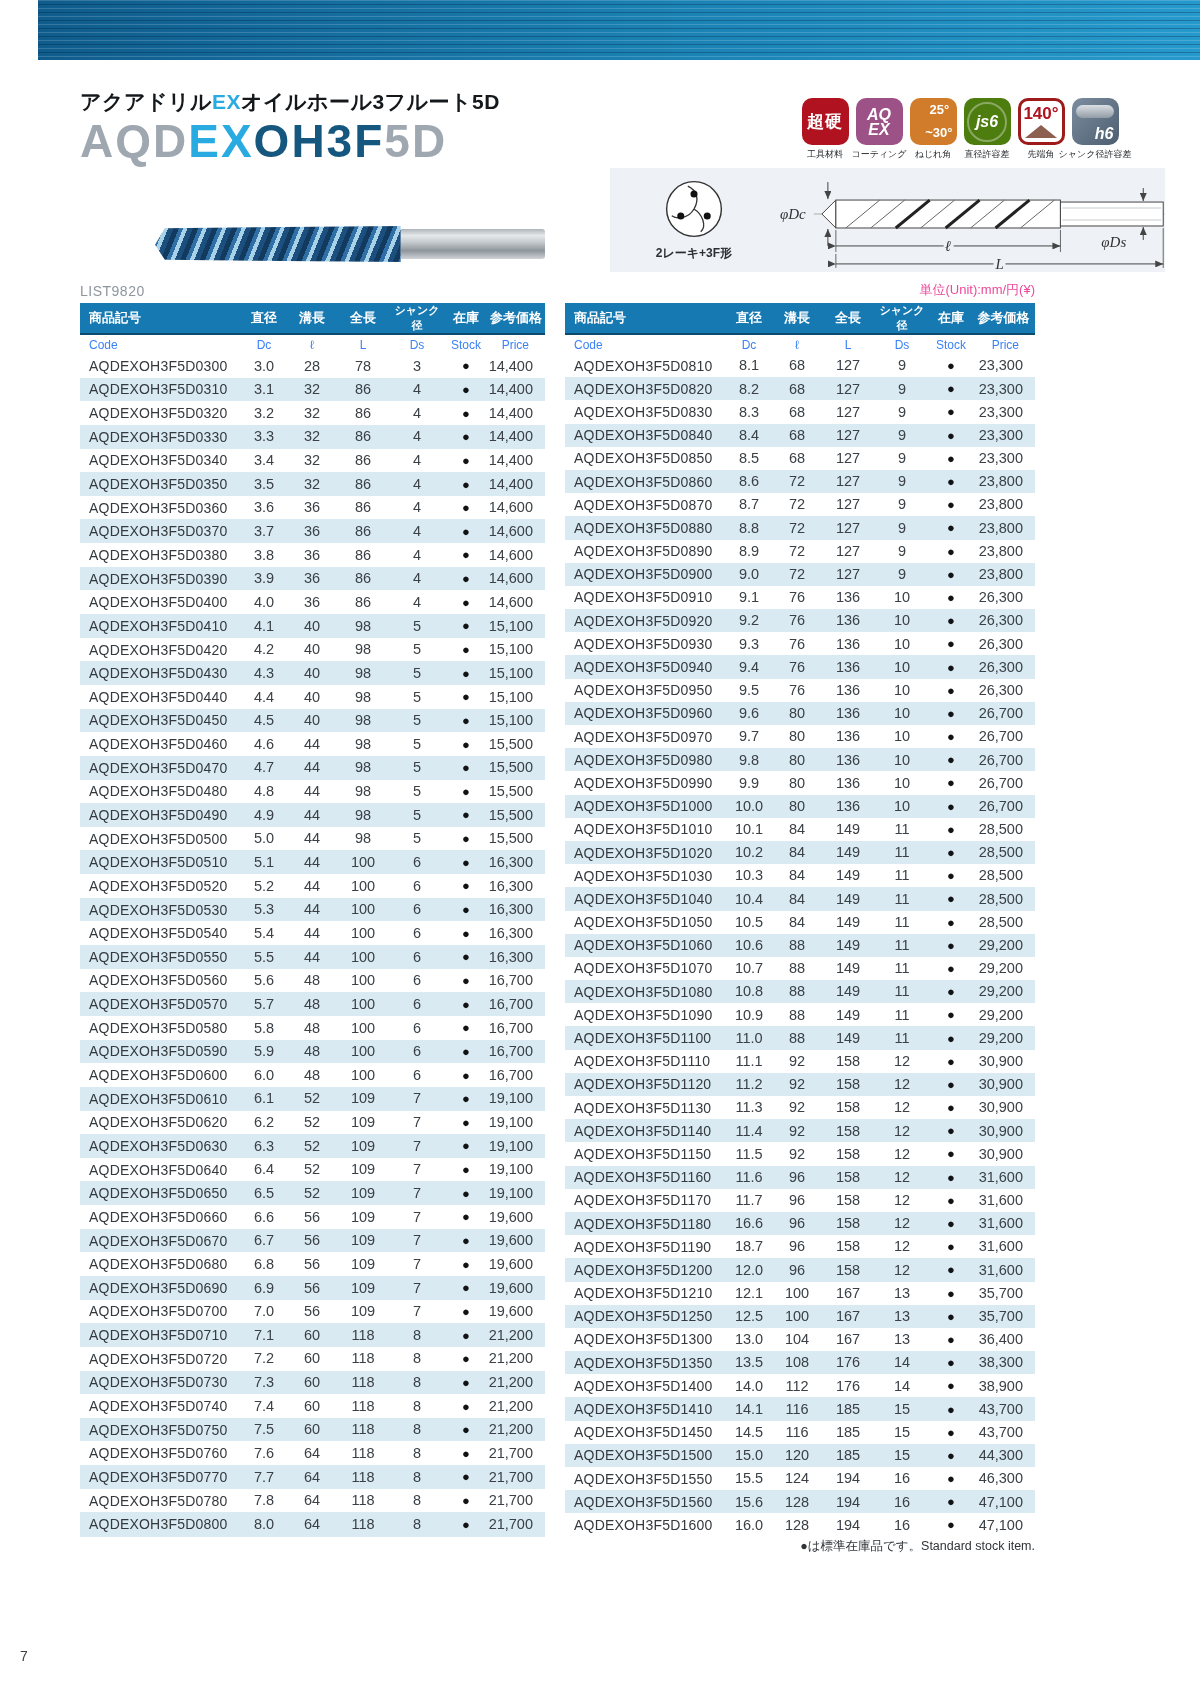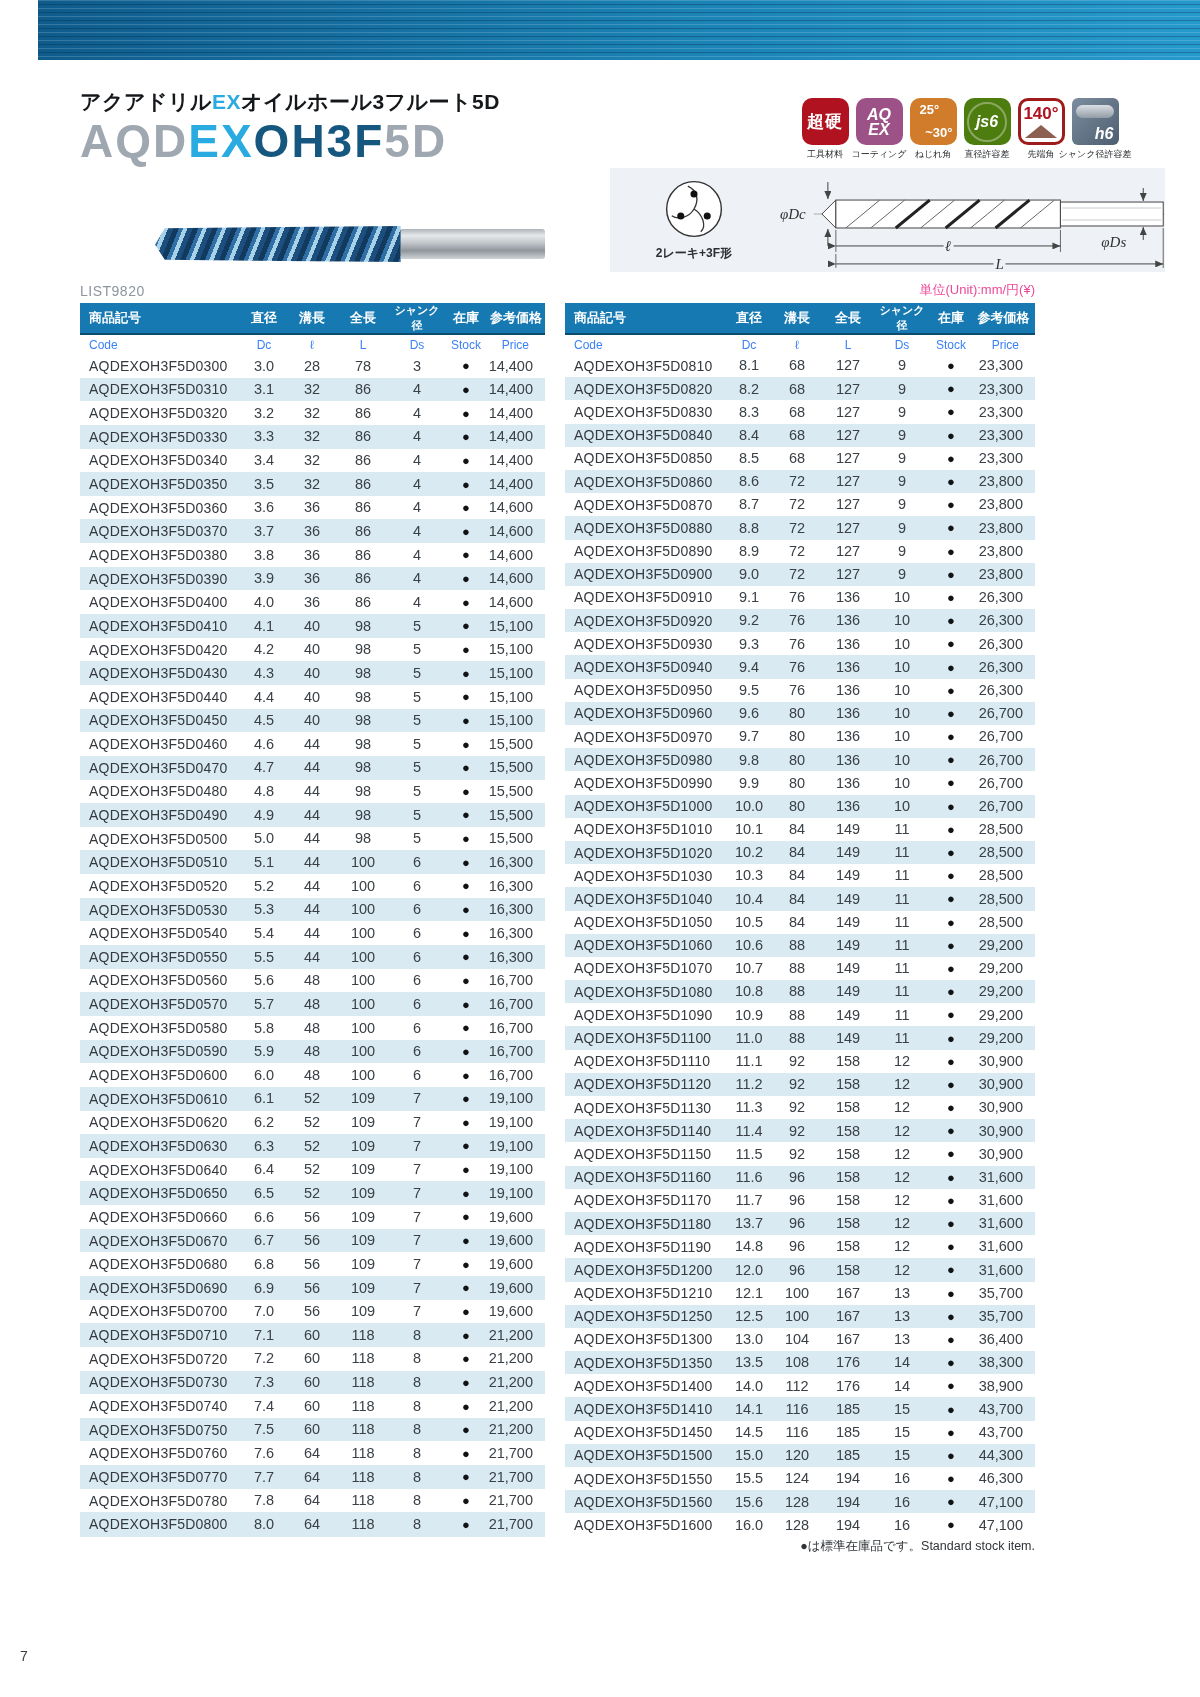--- a/index.html
+++ b/index.html
@@ -23,32 +23,32 @@
 
   
   .icons-row{display:flex;gap:4px;margin-top:10px;}
   .feature{width:50px;display:flex;flex-direction:column;align-items:center;}
   .badge{width:47px;height:47px;border-radius:10px;display:flex;align-items:center;
     justify-content:center;color:#fff;font-weight:700;position:relative;box-sizing:border-box;}
   .flabel{font-size:9px;color:#26292c;margin-top:3px;white-space:nowrap;}
   .b-red{background:#b0121f;font-size:17px;letter-spacing:1px;}
   .b-purple{background:#9c5286;flex-direction:column;font-size:16px;line-height:15px;font-style:italic;}
   .b-orange{background:#d07c2a;}
-  .b-orange .deg1{position:absolute;top:4px;left:10px;font-size:13px;}
+  .b-orange .deg1{position:absolute;top:4px;left:20px;font-size:13px;}
   .b-orange .deg2{position:absolute;bottom:5px;right:4px;font-size:13px;}
   .b-olive{background:#4d7c0f;font-size:16px;font-style:italic;}
   .b-olive::before{content:"";position:absolute;width:36px;height:36px;border-radius:50%;
     border:2px solid rgba(255,255,255,0.35);}
   .b-140{background:#fff;border:3px solid #9e1b1b;color:#b0121f;font-size:17px;
     align-items:flex-start;justify-content:center;padding-top:3px;}
   .b-140::after{content:"";position:absolute;bottom:4px;left:50%;transform:translateX(-50%);
     width:0;height:0;border-left:16px solid transparent;border-right:16px solid transparent;
     border-bottom:13px solid #8c5f50;}
   .b-slate{background:linear-gradient(135deg,#7c8da0,#4d5e70);align-items:flex-end;
-    justify-content:flex-end;padding:14px 5px 2px 0;font-size:16px;font-style:italic;border-radius:6px;}
+    justify-content:flex-end;padding:14px 5px 2px 0;font-size:16px;font-style:italic;}
   .b-slate::before{content:"";position:absolute;top:7px;left:4px;width:38px;height:13px;
     border-radius:7px;background:linear-gradient(180deg,#e6eaed,#97a0a8);opacity:.9;}
 
   
   .drill-photo{position:absolute;left:155px;top:226px;width:390px;height:36px;display:flex;}
   .flute-part{width:63%;height:100%;
     background:repeating-linear-gradient(112deg,#123a5e 0 5px,#2f6fa5 5px 9px,#a8d2e8 9px 13px,#1c4f7d 13px 18px);
     clip-path:polygon(0 52%,4% 6%,100% 0,100% 100%,4% 94%);}
   .shank-part{width:37%;height:82%;align-self:center;border-radius:0 3px 3px 0;
     background:linear-gradient(180deg,#aeb4b9 0%,#e6e9eb 22%,#c3c8cc 45%,#8f969c 72%,#cfd3d6 100%);}
@@ -1042,30 +1042,30 @@
             <td class="col0">AQDEXOH3F5D1170</td>
             <td class="col1">11.7</td>
             <td class="col2">96</td>
             <td class="col3">158</td>
             <td class="col4">12</td>
             <td class="col5">●</td>
             <td class="col6">31,600</td>
           </tr>
           <tr>
             <td class="col0">AQDEXOH3F5D1180</td>
-            <td class="col1">13.7</td>
+            <td class="col1">16.6</td>
             <td class="col2">96</td>
             <td class="col3">158</td>
             <td class="col4">12</td>
             <td class="col5">●</td>
             <td class="col6">31,600</td>
           </tr>
           <tr>
             <td class="col0">AQDEXOH3F5D1190</td>
-            <td class="col1">14.8</td>
+            <td class="col1">18.7</td>
             <td class="col2">96</td>
             <td class="col3">158</td>
             <td class="col4">12</td>
             <td class="col5">●</td>
             <td class="col6">31,600</td>
           </tr>
           <tr>
             <td class="col0">AQDEXOH3F5D1200</td>
             <td class="col1">12.0</td>
             <td class="col2">96</td>

